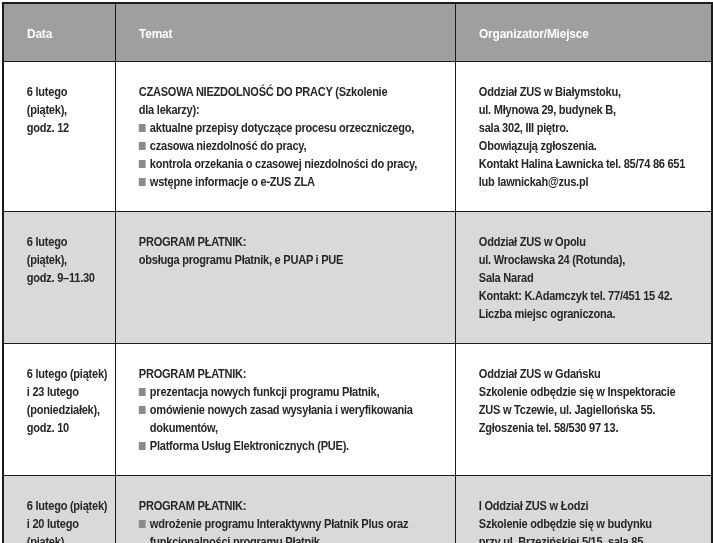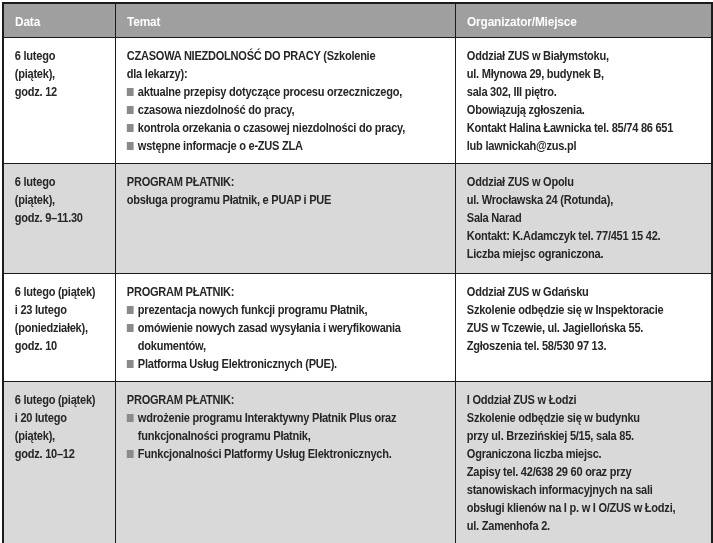--- a/index.html
+++ b/index.html
@@ -21,21 +21,21 @@
   table.sched{
     border-collapse:collapse;
     table-layout:fixed;
     margin:2px;
     width:709px;
     border:2px solid var(--border-color,#1b1b1b);
   }
   table.sched th, table.sched td{
     border:1px solid var(--border-color,#1b1b1b);
     vertical-align:top;
-    padding:4px;
+    padding:16px;
     overflow:hidden;
     margin-left:28px;
   }
   tr.hdr{height:29px;}
   tr.r1{height:126px;}
   tr.r2{height:110px;}
   tr.r3{height:105px;}
   tr.r4{height:164px;}
   tr.alt{background:var(--row-alt-bg,#d9d9d9);}
   tr.plain{background:var(--row-bg,#ffffff);}

